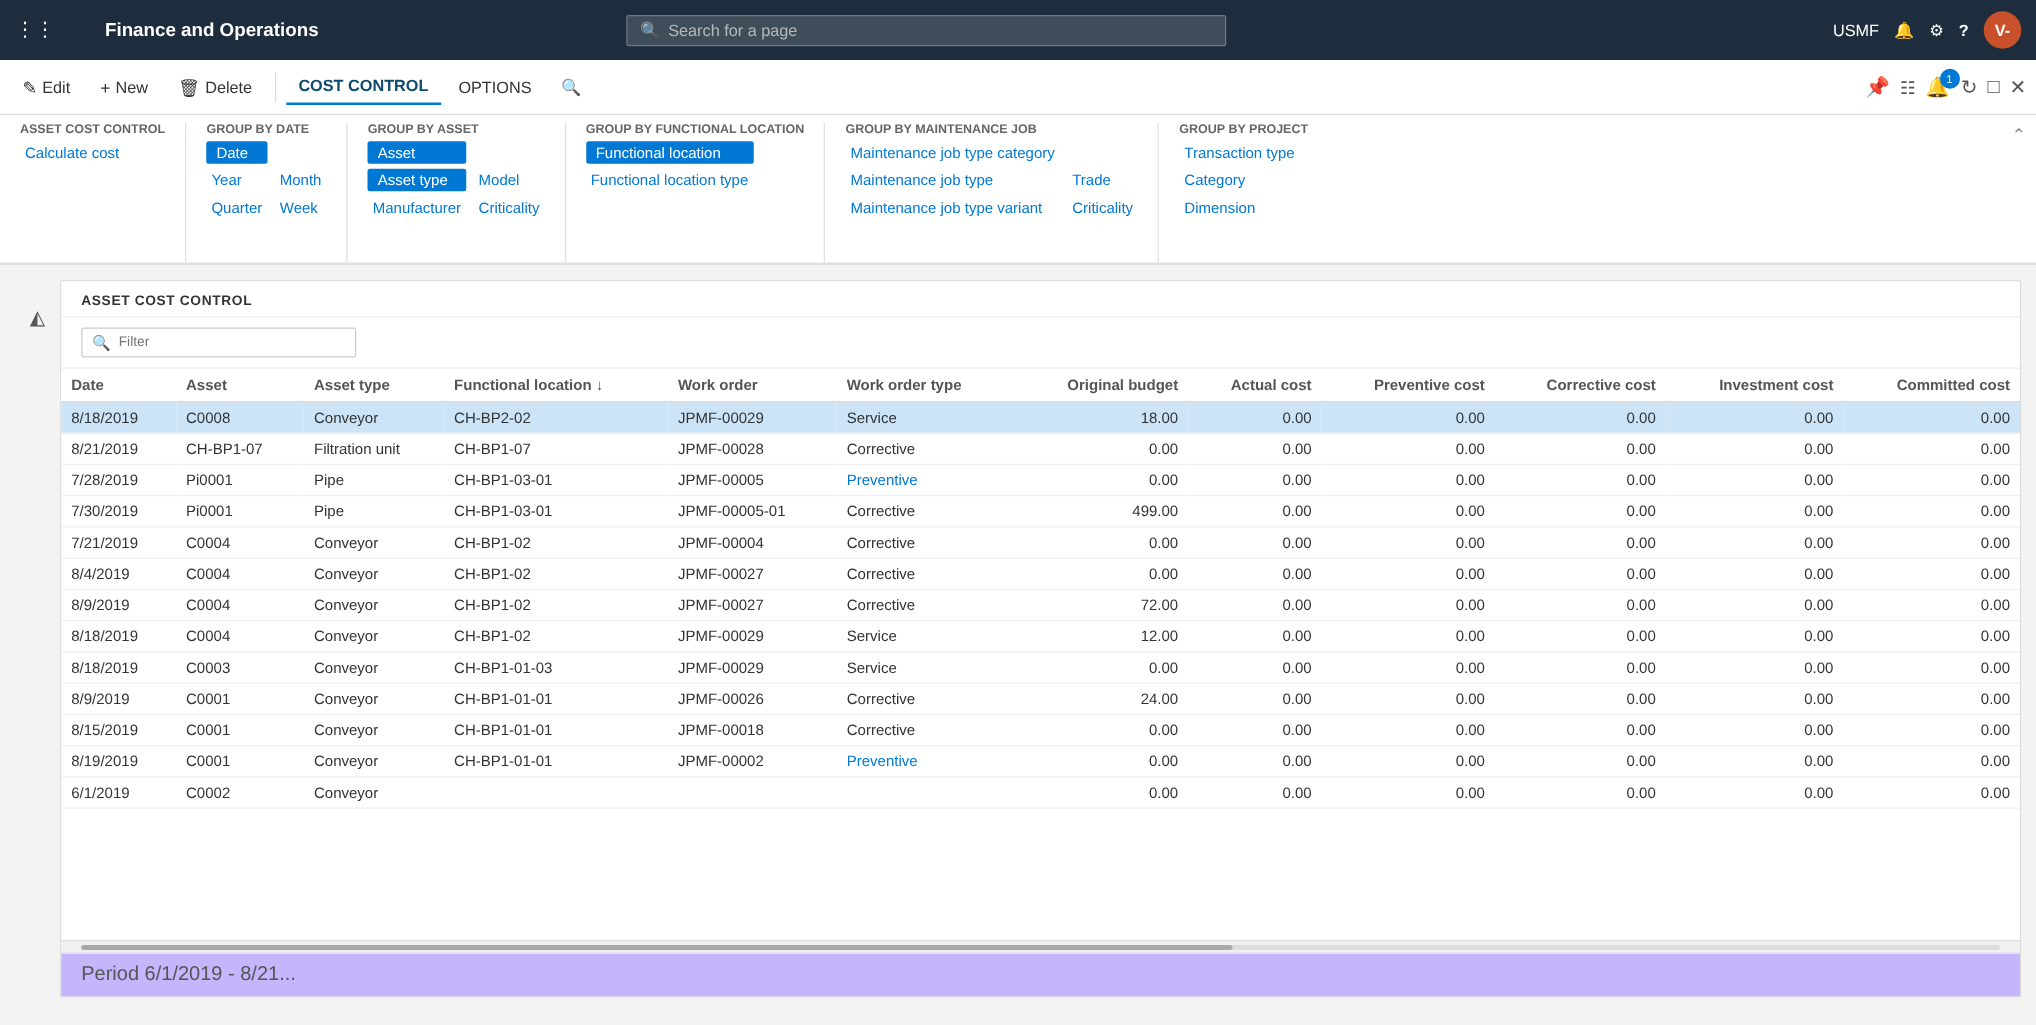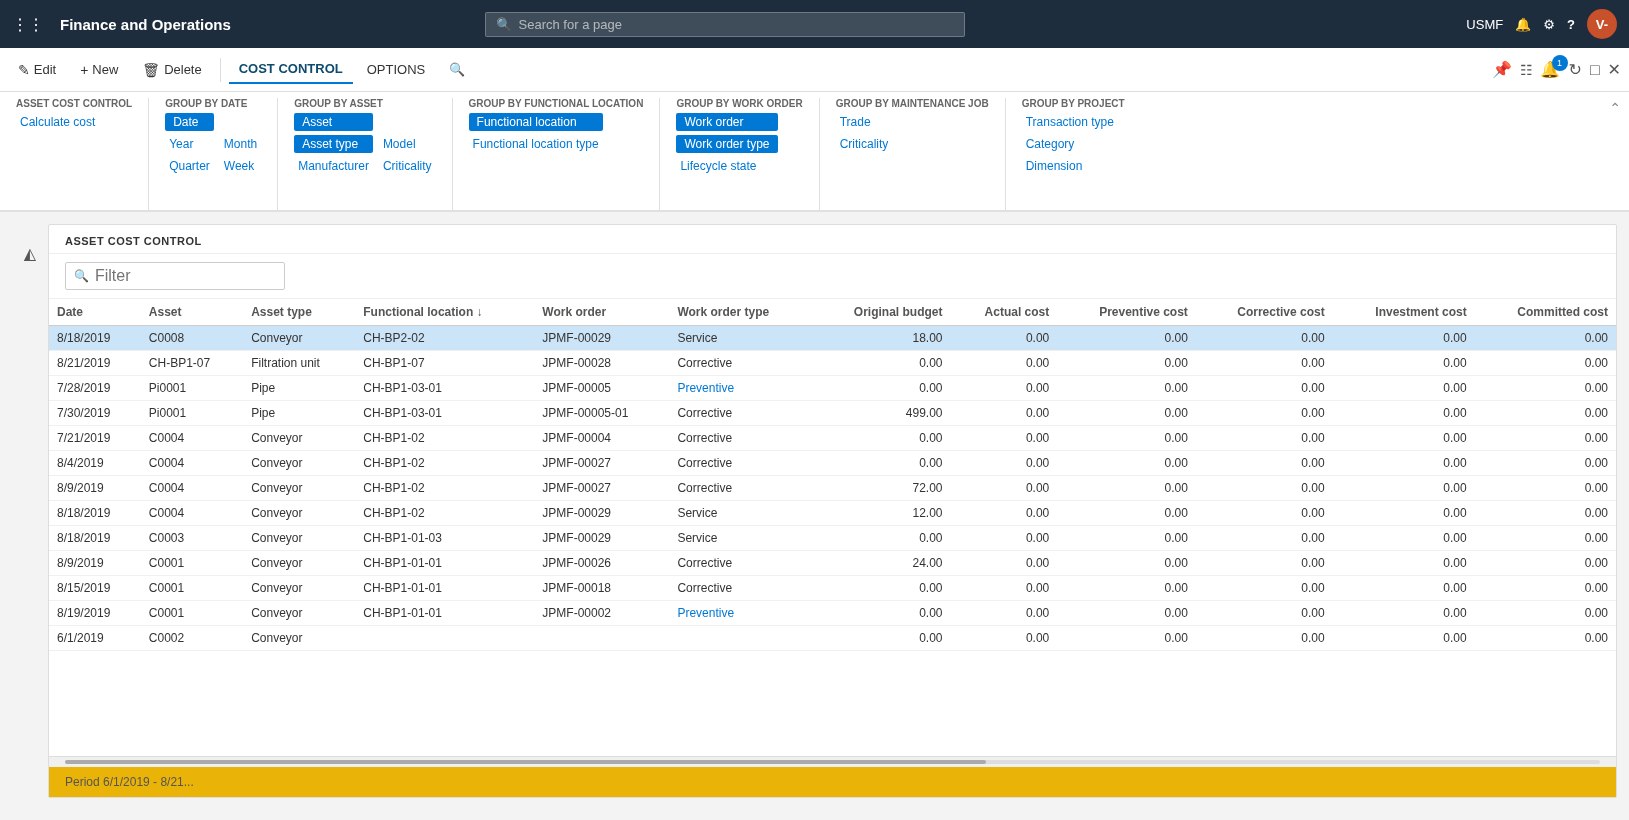--- a/index.html
+++ b/index.html
@@ -9,21 +9,21 @@
     .top-nav {
       background: #1e2d3d;
       color: #fff;
       height: 48px;
       display: flex;
       align-items: center;
       padding: 0 12px;
       gap: 8px;
     }
     .top-nav .grid-icon { font-size: 16px; cursor: pointer; margin-right: 8px; }
-    .top-nav .app-title { font-size: 15px; font-weight: 600; flex: 0 0 auto; }
+    .top-nav .app-title { font-size: 15px; font-weight: 600; flex: 0 0 auto; margin-left: 24px; }
     .top-nav .search-bar {
       flex: 1;
       max-width: 520px;
       margin: 0 auto;
       background: rgba(255,255,255,0.15);
       border: 1px solid rgba(255,255,255,0.25);
       border-radius: 2px;
       display: flex;
       align-items: center;
       padding: 4px 10px;
@@ -126,21 +126,21 @@
     .filter-row {
       padding: 8px 16px;
       border-bottom: 1px solid #eee;
     }
     .filter-input {
       display: flex; align-items: center; gap: 6px;
       border: 1px solid #ccc; border-radius: 2px;
       padding: 4px 8px; width: 220px; background: #fff;
     }
     .filter-input input {
-      border: none; outline: none; font-size: 16px; width: 100%;
+      border: none; outline: none; font-size: 11px; width: 100%;
     }
     .filter-input .filter-icon { color: #888; font-size: 12px; }
 
     
     .table-container {
       overflow-x: auto; overflow-y: auto; flex: 1;
     }
     table { width: 100%; border-collapse: collapse; font-size: 12px; min-width: 1400px; }
     thead th {
       background: #fff;
@@ -158,22 +158,22 @@
 
     
     .scroll-indicator {
       height: 10px; background: #f0f0f0; border-top: 1px solid #ddd;
       display: flex; align-items: center; padding: 0 16px;
     }
     .scroll-track { flex: 1; height: 4px; background: #ddd; border-radius: 2px; position: relative; }
     .scroll-thumb { position: absolute; left: 0; width: 60%; height: 4px; background: #aaa; border-radius: 2px; }
 
     .status-bar {
-      padding: 8px 16px; font-size: 12px; color: #555;
-      background: #eab308; border-top: 1px solid #eee;
+      padding: 8px 16px; font-size: 16px; color: #555;
+      background: #c4b5fd; border-top: 1px solid #eee;
     }
   </style>
 </head>
 <body>
 
 <div class="top-nav">
   <span class="grid-icon">⋮⋮</span>
   <span class="app-title">Finance and Operations</span>
 
   <div class="search-bar" style="margin: 0 auto; flex: 0 0 480px;">
@@ -269,34 +269,29 @@
   <div class="ribbon-group">
     <div class="ribbon-group-title">GROUP BY FUNCTIONAL LOCATION</div>
     <div class="ribbon-items">
       <div class="ribbon-col">
         <span class="ribbon-item active">Functional location</span>
         <span class="ribbon-item">Functional location type</span>
       </div>
     </div>
   </div>
 
-  <div class="ribbon-group">
-    <div class="ribbon-group-title">GROUP BY WORK ORDER</div>
-    <div class="ribbon-items">
-      <div class="ribbon-col">
-        <span class="ribbon-item active">Work order</span>
-        <span class="ribbon-item active">Work order type</span>
-        <span class="ribbon-item">Lifecycle state</span>
-      </div>
-    </div>
-  </div>
 
   <div class="ribbon-group">
     <div class="ribbon-group-title">GROUP BY MAINTENANCE JOB</div>
     <div class="ribbon-items">
+      <div class="ribbon-col">
+        <span class="ribbon-item">Maintenance job type category</span>
+        <span class="ribbon-item">Maintenance job type</span>
+        <span class="ribbon-item">Maintenance job type variant</span>
+      </div>
       <div class="ribbon-col">
         <span class="ribbon-item">Trade</span>
         <span class="ribbon-item">Criticality</span>
       </div>
     </div>
   </div>
 
   <div class="ribbon-group" style="border-right: none;">
     <div class="ribbon-group-title">GROUP BY PROJECT</div>
     <div class="ribbon-items">

